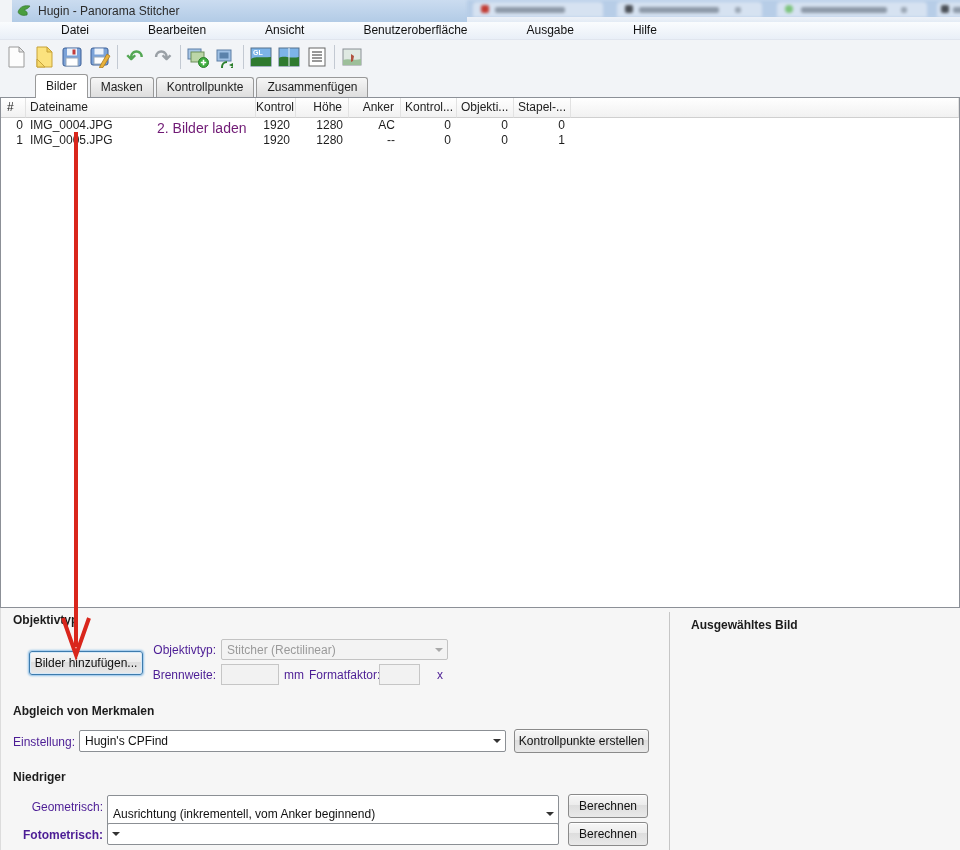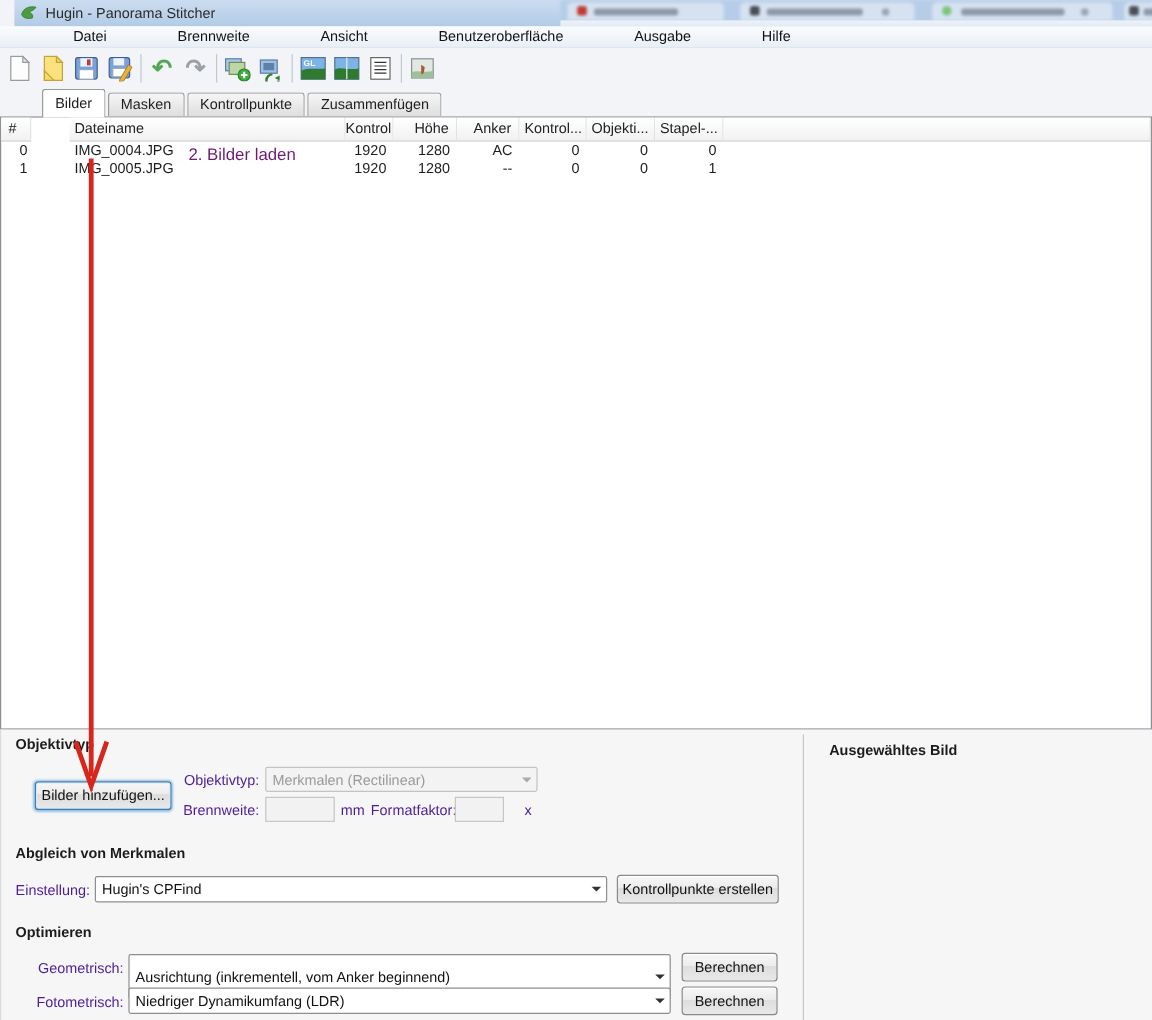--- a/index.html
+++ b/index.html
@@ -46,21 +46,21 @@
 
   
   .content { position: absolute; left: 0; top: 97px; width: 960px; height: 511px;
              background: #fff; border: 1px solid #8c9097; z-index: 4; }
   .thead { display: flex; height: 20px; }
   .hcell { border-right: 1px solid #e2e2e2; border-bottom: 1px solid #cfcfcf;
            background: linear-gradient(180deg,#ffffff,#f1f1f1); line-height: 19px; color: #222;
            overflow: hidden; white-space: nowrap; }
   .trow { display: flex; height: 15px; line-height: 15px; }
   .tcell { overflow: hidden; white-space: nowrap; }
-  .w0 { width: 25px; } .w1 { width: 230px; margin-left: 32px; } .w2 { width: 40px; } .w3 { width: 53px; }
+  .w0 { width: 25px; } .w1 { width: 230px; } .w2 { width: 40px; } .w3 { width: 53px; }
   .w4 { width: 52px; } .w5 { width: 56px; } .w6 { width: 57px; } .w7 { width: 57px; }
   .wfill { flex: 1; }
   .al { text-align: left; padding-left: 4px; }
   .ar { text-align: right; padding-right: 6px; }
   .hcell.first { padding-left: 6px; }
   .tcell.num0 { text-align: right; padding-right: 3px; }
 
   
   .annotation { position: absolute; left: 157px; top: 120px; font-size: 14px; color: #701a75; z-index: 20; }
   .arrow-svg { position: absolute; left: 52px; top: 125px; z-index: 20; pointer-events: none; }
@@ -119,21 +119,21 @@
       <div class="bg-tab" style="left:470px;width:35px;">
         <div class="bg-blob" style="left:4px;top:3px;width:8px;height:8px;background:#4a4f56;"></div>
         <div class="bg-blob" style="left:16px;top:5px;width:16px;height:6px;background:#8d99a8;"></div>
       </div>
     </div>
     <div class="bg-strip-under"></div>
   </div>
 
   <div class="menubar">
     <span class="menu-item">Datei</span>
-    <span class="menu-item">Brennweite</span>
+    <span class="menu-item">Bearbeiten</span>
     <span class="menu-item">Ansicht</span>
     <span class="menu-item">Benutzeroberfläche</span>
     <span class="menu-item">Ausgabe</span>
     <span class="menu-item">Hilfe</span>
   </div>
 
   <div class="toolbar">
     <div class="tool-btn">
       <svg width="22" height="22" viewBox="0 0 22 22">
         <path d="M4 1h10l5 5v15H4z" fill="#fdfdfd" stroke="#9a9a9a"></path>
@@ -271,52 +271,51 @@
   </svg>
 
   <div class="bottom">
 
     <div class="heading" style="left:12px; top:5px;">Objektivtyp</div>
 
     <div class="btn focused" style="left:28px; top:43px; width:114px; height:24px;">Bilder hinzufügen...</div>
 
     <div class="lbl r" style="left:125px; top:35px; width:90px;">Objektivtyp:</div>
     <div class="combo disabled" style="left:220px; top:31px; width:227px; height:21px;">
-      <span class="combo-text">Merkmalen (Rectilinear)</span>
+      <span class="combo-text">Stitcher (Rectilinear)</span>
       <span class="combo-arrow"></span>
     </div>
 
     <div class="lbl r" style="left:125px; top:60px; width:90px;">Brennweite:</div>
     <div class="tinput" style="left:220px; top:56px; width:58px; height:21px;"></div>
     <div class="lbl" style="left:283px; top:60px;">mm</div>
     <div class="lbl" style="left:308px; top:60px;">Formatfaktor:</div>
     <div class="tinput" style="left:378px; top:56px; width:41px; height:21px;"></div>
     <div class="lbl" style="left:436px; top:60px;">x</div>
 
     <div class="heading" style="left:12px; top:96px;">Abgleich von Merkmalen</div>
 
     <div class="lbl" style="left:12px; top:127px;">Einstellung:</div>
     <div class="combo" style="left:78px; top:122px; width:427px; height:22px;">
       <span class="combo-text">Hugin's CPFind</span>
       <span class="combo-arrow"></span>
     </div>
     <div class="btn" style="left:513px; top:121px; width:135px; height:24px;">Kontrollpunkte erstellen</div>
 
-    <div class="heading" style="left:12px; top:162px;">Optimieren</div>
+    <div class="heading" style="left:12px; top:162px;">Niedriger</div>
 
     <div class="lbl r" style="left:18px; top:192px; width:84px;">Geometrisch:</div>
     <div class="combo" style="left:106px; top:187px; width:452px; height:38px;">
       <span class="combo-text">Ausrichtung (inkrementell, vom Anker beginnend)</span>
       <span class="combo-arrow"></span>
     </div>
     <div class="btn" style="left:567px; top:186px; width:80px; height:24px;">Berechnen</div>
 
-    <div class="lbl r" style="left:18px; top:220px; width:84px;">Fotometrisch:</div>
+    <div class="lbl r" style="left:18px; top:220px; width:84px;font-weight:bold;">Fotometrisch:</div>
     <div class="combo" style="left:106px; top:215px; width:452px; height:22px;">
-      <span class="combo-text">Niedriger Dynamikumfang (LDR)</span>
       <span class="combo-arrow"></span>
     </div>
     <div class="btn" style="left:567px; top:214px; width:80px; height:24px;">Berechnen</div>
 
     <div class="vdiv"></div>
     <div class="heading" style="left:690px; top:10px;">Ausgewähltes Bild</div>
   </div>
 
 </div>
 

